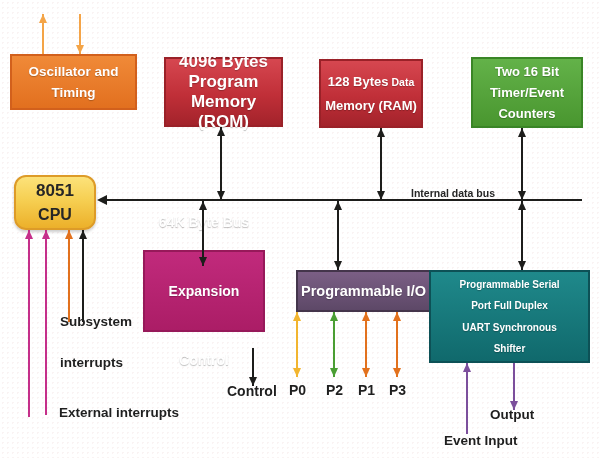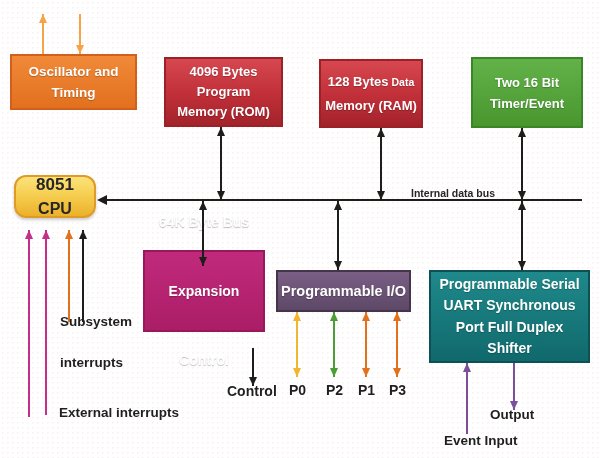--- a/index.html
+++ b/index.html
@@ -15,43 +15,43 @@
     position:absolute; box-sizing:border-box;
     color:#fff; font-weight:bold; text-align:center;
     display:flex; flex-direction:column; justify-content:center;
     text-shadow:0 1px 1px rgba(0,0,0,0.25);
   }
   .osc { left:10px; top:54px; width:127px; height:56px;
     background:linear-gradient(180deg,#f08a38,#e2701f); border:2px solid #d2601c;
     font-size:13.5px; line-height:21px; }
   .rom { left:164px; top:57px; width:119px; height:70px;
     background:linear-gradient(180deg,#d64750 0%,#c02f38 55%,#a3232b 100%);
-    border:2px solid #9a2128; font-size:13px; line-height:20px; }
+    border:2px solid #9a2128; font-size:17px; line-height:20px; }
   .ram { left:319px; top:59px; width:104px; height:69px;
     background:linear-gradient(180deg,#d64750 0%,#c02f38 55%,#a3232b 100%);
     border:2px solid #9a2128; font-size:13px; line-height:23px; }
   .ram .sm { font-size:10.5px; margin-left:3px; }
   .tmr { left:471px; top:57px; width:112px; height:71px;
     background:linear-gradient(180deg,#63b249,#49962f); border:2px solid #3a8526;
     font-size:13px; line-height:21px; }
-  .cpu { left:14px; top:175px; width:82px; height:43px;
+  .cpu { left:14px; top:175px; width:82px; height:55px;
     background:linear-gradient(180deg,#fce27a 0%,#f6cf52 45%,#ecb02a 100%);
     border:2px solid #dd9b28; border-radius:12px;
     color:#262626; text-shadow:none; box-shadow:0 2px 3px rgba(0,0,0,0.2);
     font-size:16px; line-height:24px; }
   .cpu .big { font-size:17px; }
   .bex { left:143px; top:250px; width:122px; height:82px;
     background:linear-gradient(180deg,#c12a7c,#ab1d66); border:2px solid #97195a;
     font-size:14px; line-height:24px;gap:45px; }
-  .pio { left:276px; top:270px; width:135px; height:42px;
+  .pio { left:296px; top:270px; width:135px; height:42px;
     background:linear-gradient(180deg,#7b5f85,#5d4867); border:2px solid #44354b;
     font-size:14.5px; }
   .ser { left:429px; top:270px; width:161px; height:93px;
     background:linear-gradient(180deg,#1f898b,#10696c); border:2px solid #0d5156;
-    font-size:14px; line-height:21.5px; }
+    font-size:10px; line-height:21.5px; }
 
   .av { position:absolute; width:2px; background:currentColor; }
   .hu::before { content:""; position:absolute; left:-3.5px; top:0;
     border-left:4.5px solid transparent; border-right:4.5px solid transparent;
     border-bottom:9px solid currentColor; }
   .hd::after { content:""; position:absolute; left:-3.5px; bottom:0;
     border-left:4.5px solid transparent; border-right:4.5px solid transparent;
     border-top:9px solid currentColor; }
   .c-oarrow{color:#f4a447} .c-black{color:#1d1d1b} .c-mag{color:#c52f8a}
   .c-dorange{color:#e2711d} .c-yel{color:#f2b52f} .c-grn{color:#4a9e33}
@@ -88,41 +88,42 @@
   <div class="box ram">
     <div>
       <span>128 Bytes</span><span class="sm">Data</span>
     </div>
     <div>Memory (RAM)</div>
   </div>
 
   <div class="box tmr">
     <div>Two 16 Bit</div>
     <div>Timer/Event</div>
+    <div>Counters</div>
   </div>
 
   <div class="box cpu">
     <div class="big">8051</div>
     <div>CPU</div>
   </div>
 
   <div class="box bex">
     <div>64K Byte Bus</div>
     <div>Expansion</div>
     <div>Control</div>
   </div>
 
   <div class="box pio">
     <div>Programmable I/O</div>
   </div>
 
   <div class="box ser">
     <div>Programmable Serial</div>
+    <div>Port Full Duplex</div>
     <div>UART Synchronous</div>
-    <div>Port Full Duplex</div>
     <div>Shifter</div>
   </div>
 
   <div class="bus"></div>
   <div class="lbl lbl-bus" style="left:411px;top:187px">Internal data bus</div>
 
   <div class="av hu hd c-black" style="left:220px;top:127px;height:73px"></div>
   <div class="av hu hd c-black" style="left:380px;top:128px;height:72px"></div>
   <div class="av hu hd c-black" style="left:521px;top:128px;height:72px"></div>
   <div class="av hu hd c-black" style="left:202px;top:201px;height:65px"></div>

